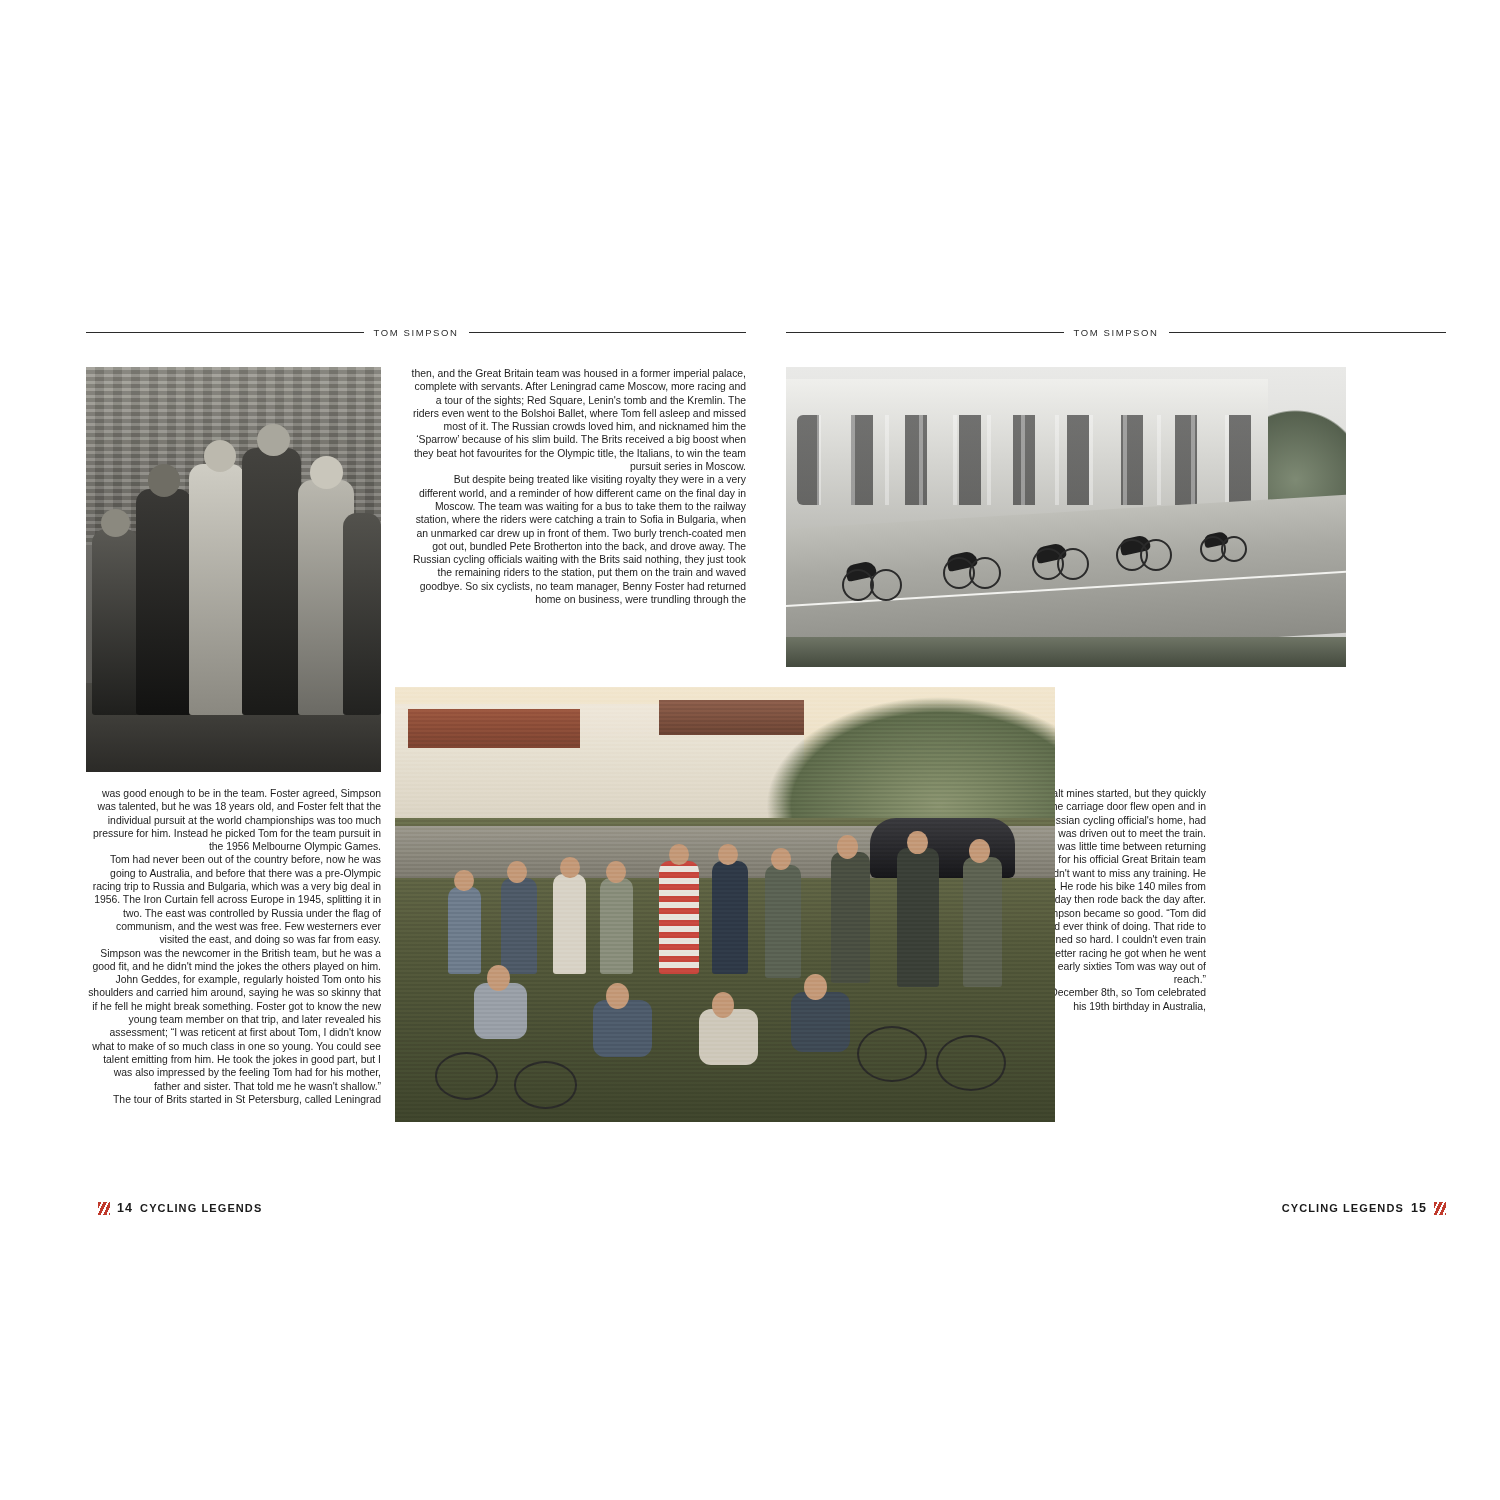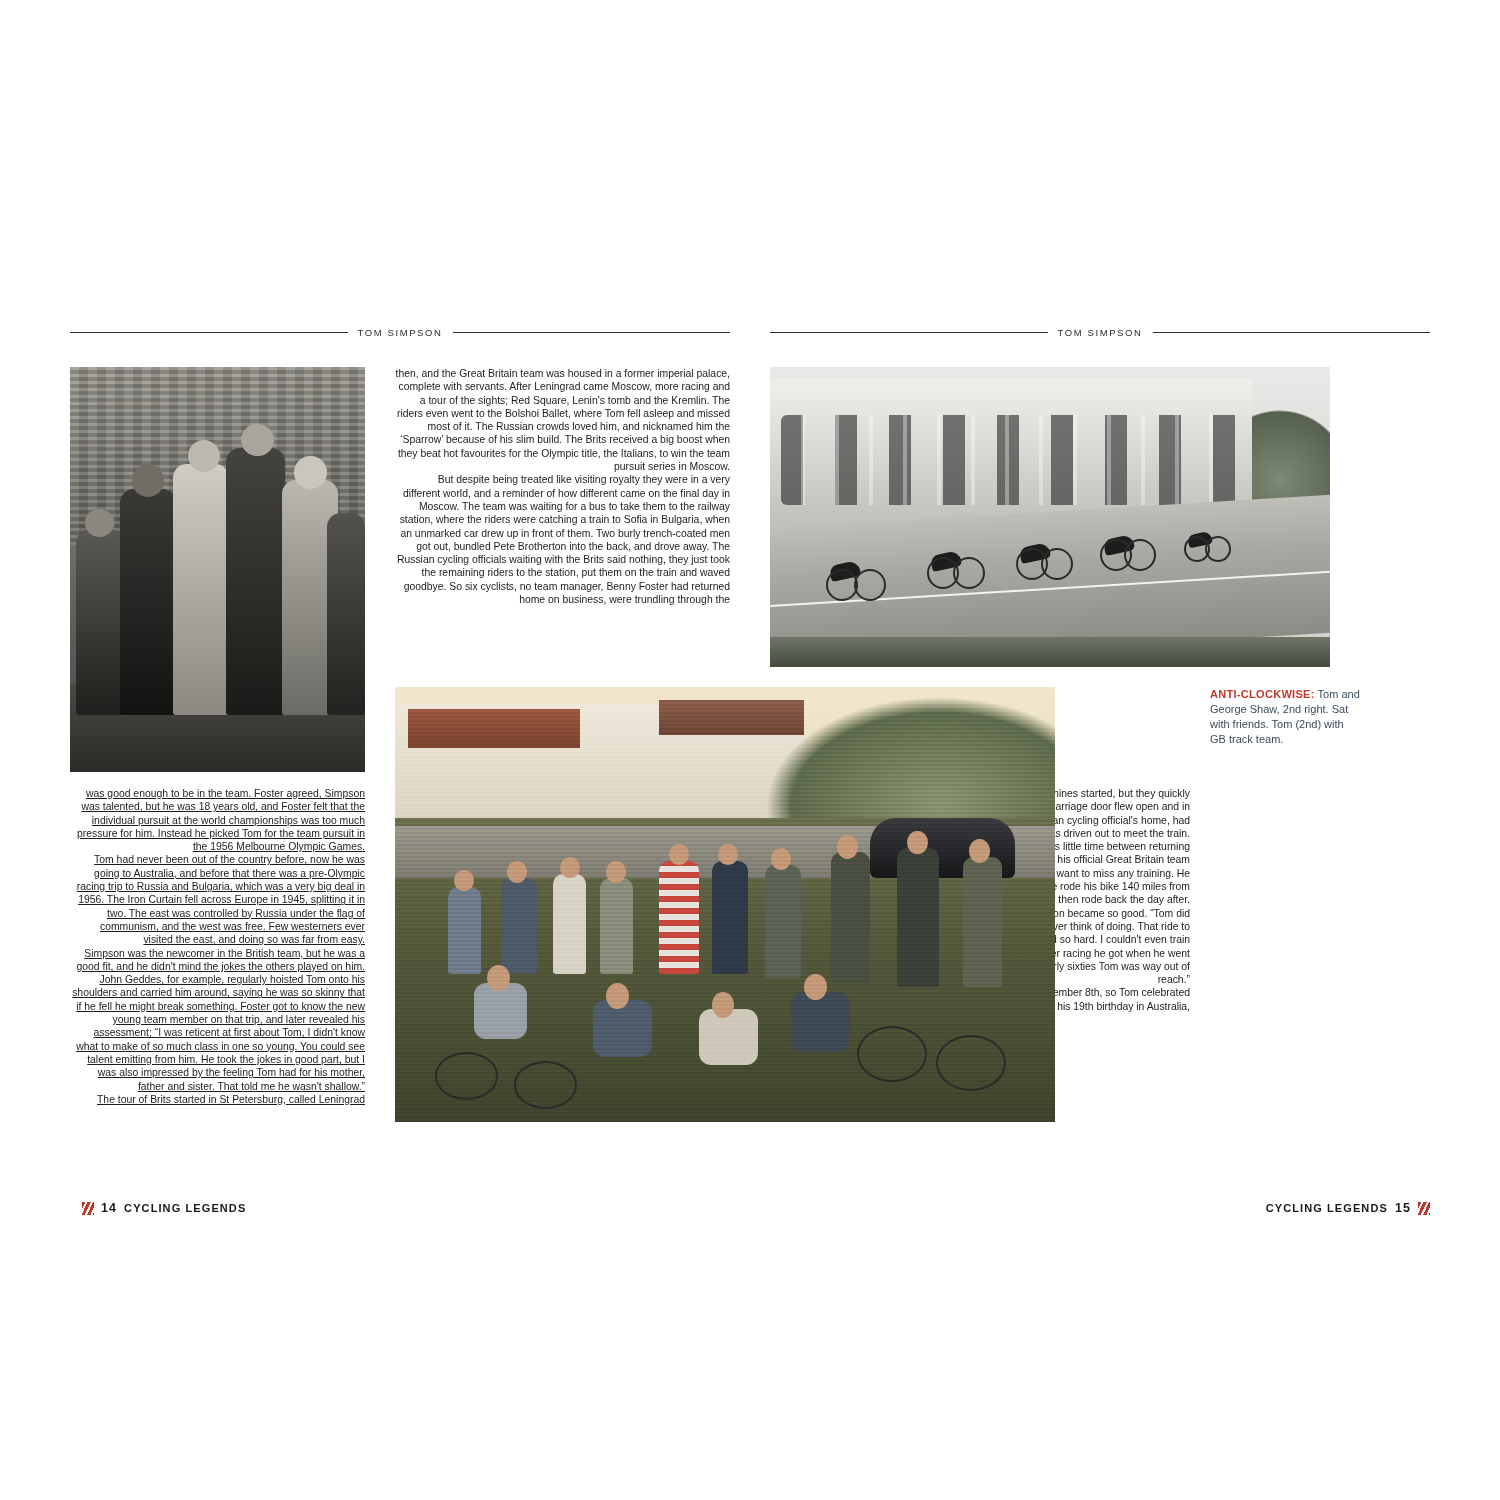--- a/index.html
+++ b/index.html
@@ -22,20 +22,21 @@
     left: 70px;
     top: 325px;
     width: 1360px;
     height: 850px;
   }
   .page {
     position: absolute;
     top: 0;
     width: 660px;
     height: 850px;
+    margin-left: 16px;
   }
   .page-left  { left: 0; }
   .page-right { left: 700px; }
 
   
   .runhead {
     position: absolute;
     top: 0;
     left: 0;
     width: 100%;
@@ -203,21 +204,21 @@
     position: absolute;
     font-size: 10.4px;
     line-height: 13.3px;
     color: #1c1c1c;
     text-align: right;
     font-family: "Liberation Sans", sans-serif;
   }
   .col p { margin: 0; }
   .col p + p { text-indent: 12px; }
 
-  #col-l1 { left: 0;    top: 462px; width: 295px; text-decoration: underline; }
+  #col-l1 { left: 0;    top: 462px; width: 295px; }
   #col-l2 { left: 325px; top: 42px;  width: 335px; }
   #col-r1 { left: 0;    top: 462px; width: 420px; }
 
   
   .caption {
     position: absolute;
     left: 440px;
     top: 362px;
     width: 150px;
     font-size: 11px;
@@ -339,24 +340,20 @@
         <div class="wheel" style="left:0;  bottom:0;"></div>
         <div class="wheel" style="left:24px; bottom:0;"></div>
       </div>
       <div class="rider" style="left:74%; bottom:35%;">
         <div class="body" style="left:4px; bottom:16px; width:24px; height:13px;"></div>
         <div class="wheel" style="left:0;  bottom:0; width:22px; height:22px;"></div>
         <div class="wheel" style="left:21px; bottom:0; width:22px; height:22px;"></div>
       </div>
     </div>
 
-    <div class="caption">
-      <span class="lead">ANTI-CLOCKWISE:</span>
-      <span>Tom and George Shaw, 2nd right. Sat with friends. Tom (2nd) with GB track team.</span>
-    </div>
 
     <div class="col" id="col-r1">
       <p>darkness wondering to what do. Jokes about Siberian salt mines started, but they quickly grew thin, and silence fell. Then the train stopped, the carriage door flew open and in walked Brotherton. He told them he'd been taken to a Russian cycling official's home, had tea with his family then was driven out to meet the train.</p>
       <p>It was an eventful trip, one way or another, but there was little time between returning home and travelling to Australia. Tom had to get fitted for his official Great Britain team uniform in London, but it was so close to the Games he didn't want to miss any training. He came up with a typical Tom solution and combined the two. He rode his bike 140 miles from Harworth to London, got measured up in town next day then rode back the day after.</p>
       <p>John Geddes uses that ride as an example of why Simpson became so good. “Tom did everything to extreme, he did things nobody else would ever think of doing. That ride to London for example, I would never have done that. He trained so hard. I couldn't even train like Tom. Add that to his class, his determination and the better racing he got when he went to live in France in 1959, when I followed him there in the early sixties Tom was way out of reach.”</p>
       <p>The Melbourne Olympics ran from November 22nd to December 8th, so Tom celebrated his 19th birthday in Australia,</p>
     </div>
 
     <div class="folio right">
       <span>CYCLING LEGENDS</span>

